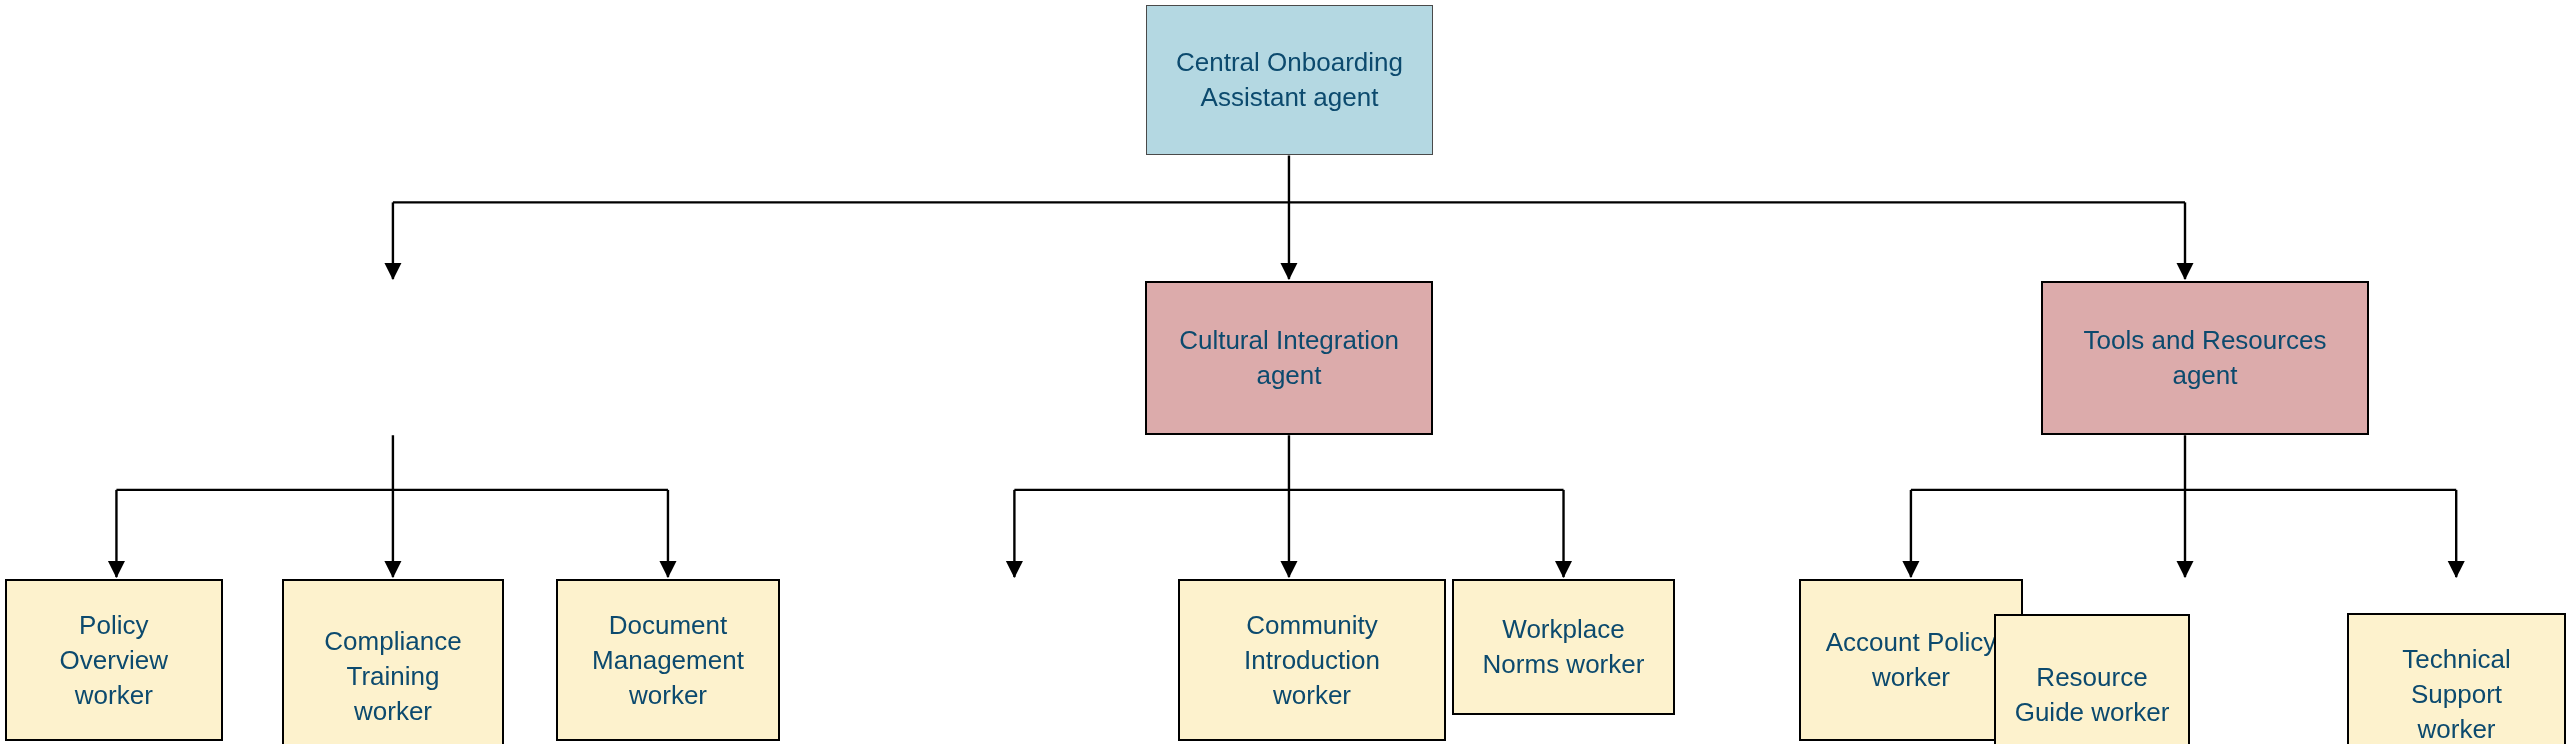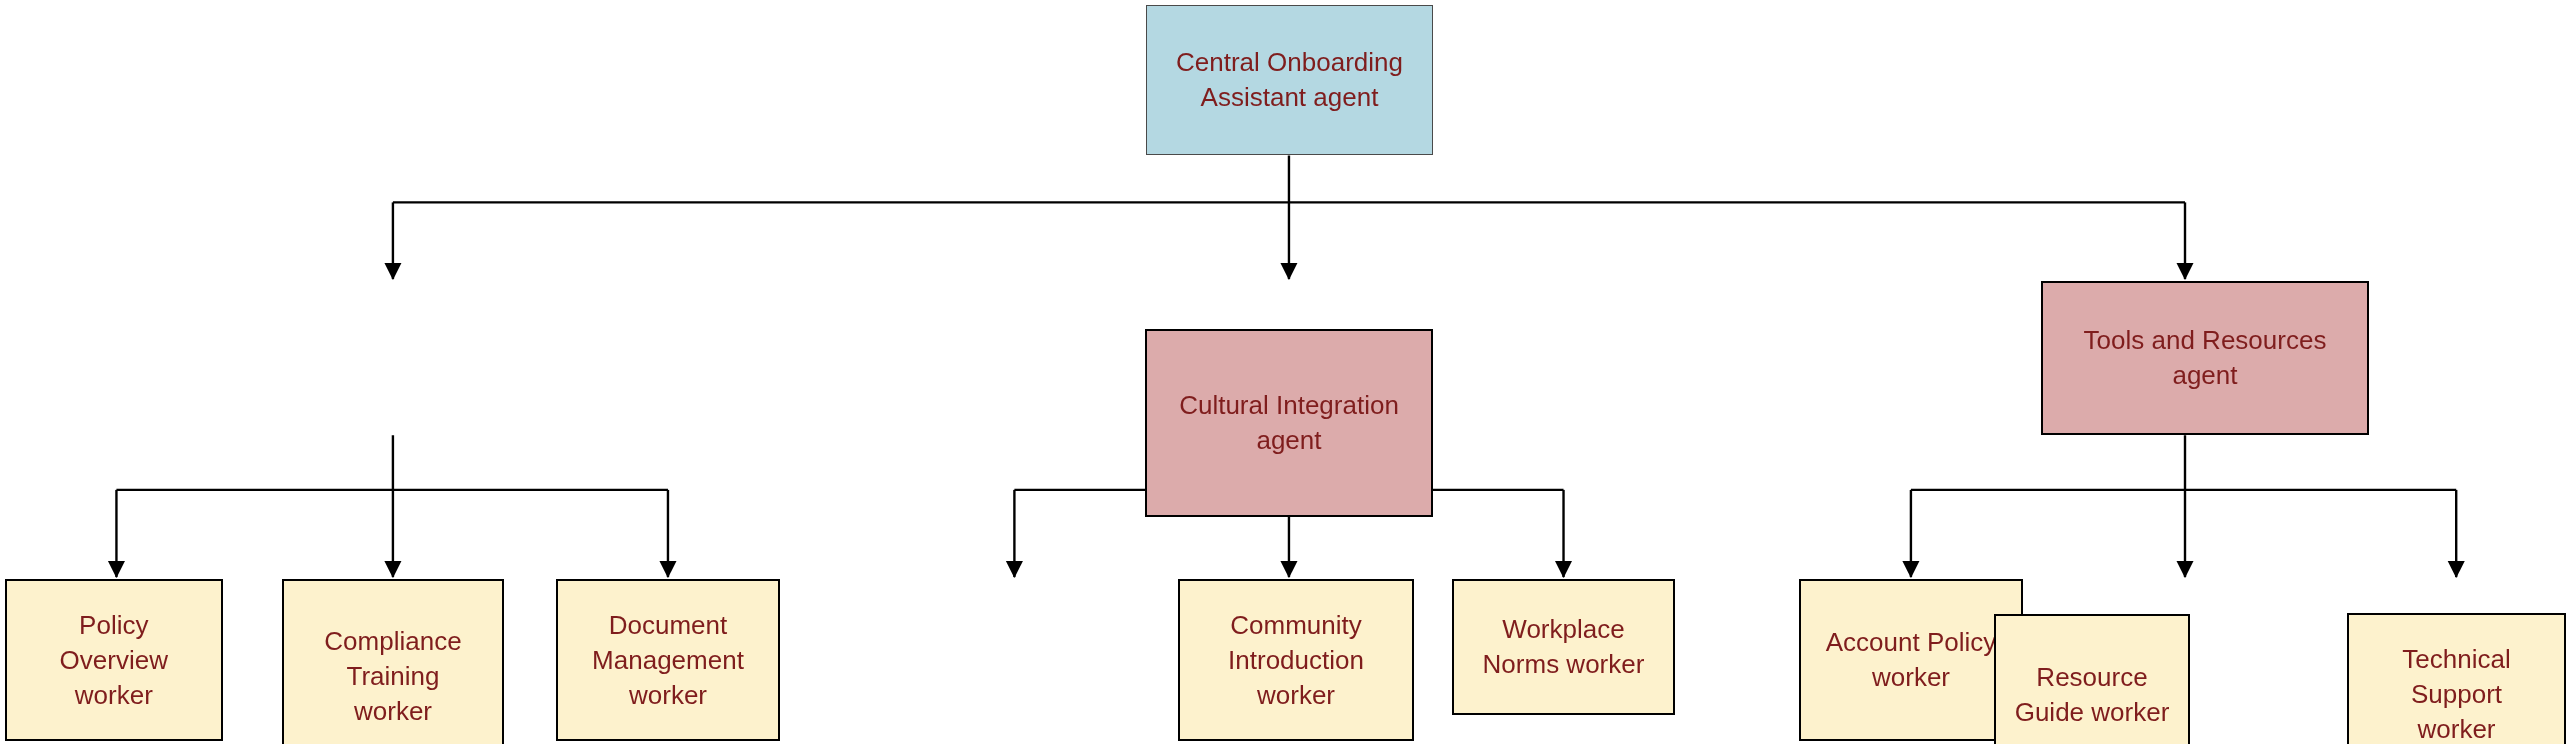--- a/index.html
+++ b/index.html
@@ -6,21 +6,21 @@
     margin: 0;
     padding: 0;
     background: #ffffff;
   }
   .canvas {
     position: relative;
     width: 2576px;
     height: 745px;
     background: #ffffff;
     font-family: "Liberation Sans", sans-serif;
-    color: #7f1d1d;
+    color: #0c4a6e;
     overflow: hidden;
   }
   .wires {
     position: absolute;
     left: 0;
     top: 0;
     width: 2576px;
     height: 745px;
   }
   .wire {
@@ -47,27 +47,27 @@
     background: #dcabab;
     border: 2.9px solid #000000;
   }
   .worker {
     background: #fdf2cd;
     border: 2.9px solid #000000;
   }
   
   .n-root { left: 1146px; top: 4.8px;   width: 287px; height: 150px; }
   .n-a0   { left: 249px;  top: 281px; width: 288px; height: 154px; }
-  .n-a1   { left: 1145px; top: 281px; width: 288px; height: 188px; margin-top: 48px; }
+  .n-a1   { left: 1145px; top: 281px; width: 288px; height: 154px; }
   .n-a2   { left: 2041px; top: 281px; width: 328px; height: 154px; }
   .n-w0   { left: 4.8px;    top: 579px; width: 218px; height: 162px; }
   .n-w1   { left: 282px;  top: 579px; width: 222px; height: 194px; }
   .n-w2   { left: 556px;  top: 579px; width: 224px; height: 162px; }
   .n-w3   { left: 903px;  top: 579px; width: 223px; height: 162px; }
-  .n-w4   { left: 1178px; top: 579px; width: 236px; height: 162px; }
+  .n-w4   { left: 1178px; top: 579px; width: 268px; height: 162px; }
   .n-w5   { left: 1452px; top: 579px; width: 223px; height: 136px; }
   .n-w6   { left: 1799px; top: 579px; width: 224px; height: 162px; }
   .n-w7   { left: 1994px; top: 579px; width: 196px; height: 162px; margin-top: 35px; }
   .n-w8   { left: 2347px; top: 579px; width: 219px; height: 162px; margin-top: 34px; }
 </style>
 </head>
 <body>
 
 <div class="canvas">
 

